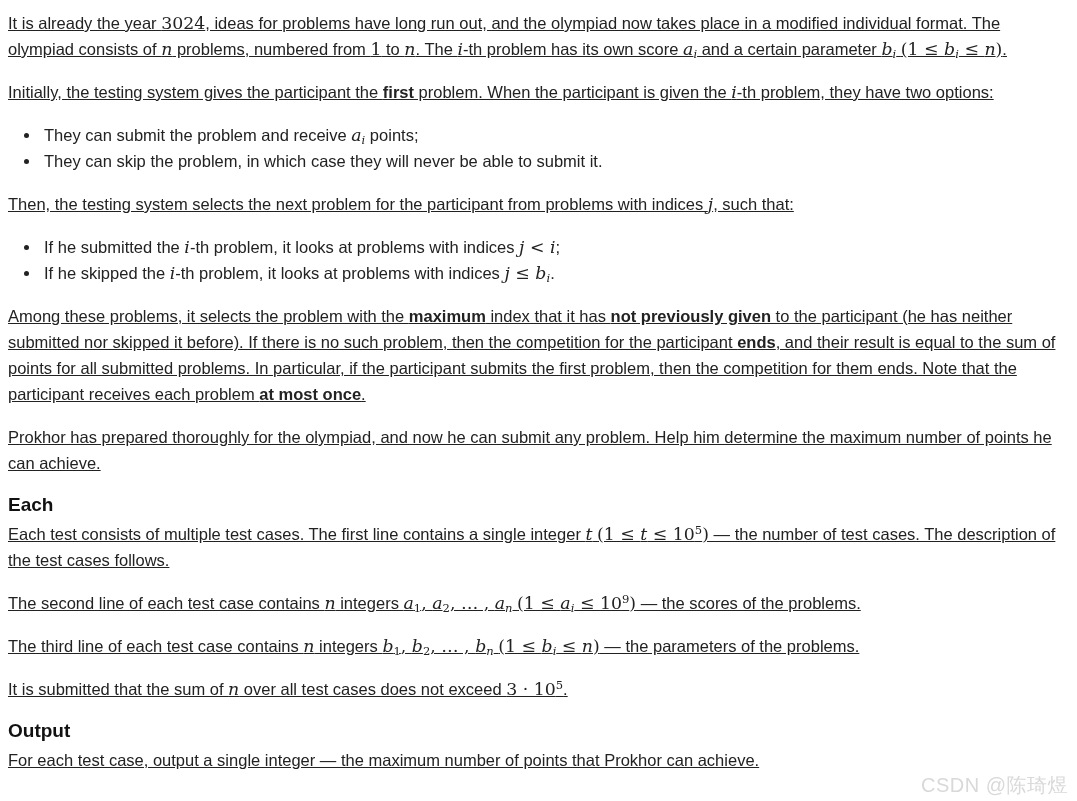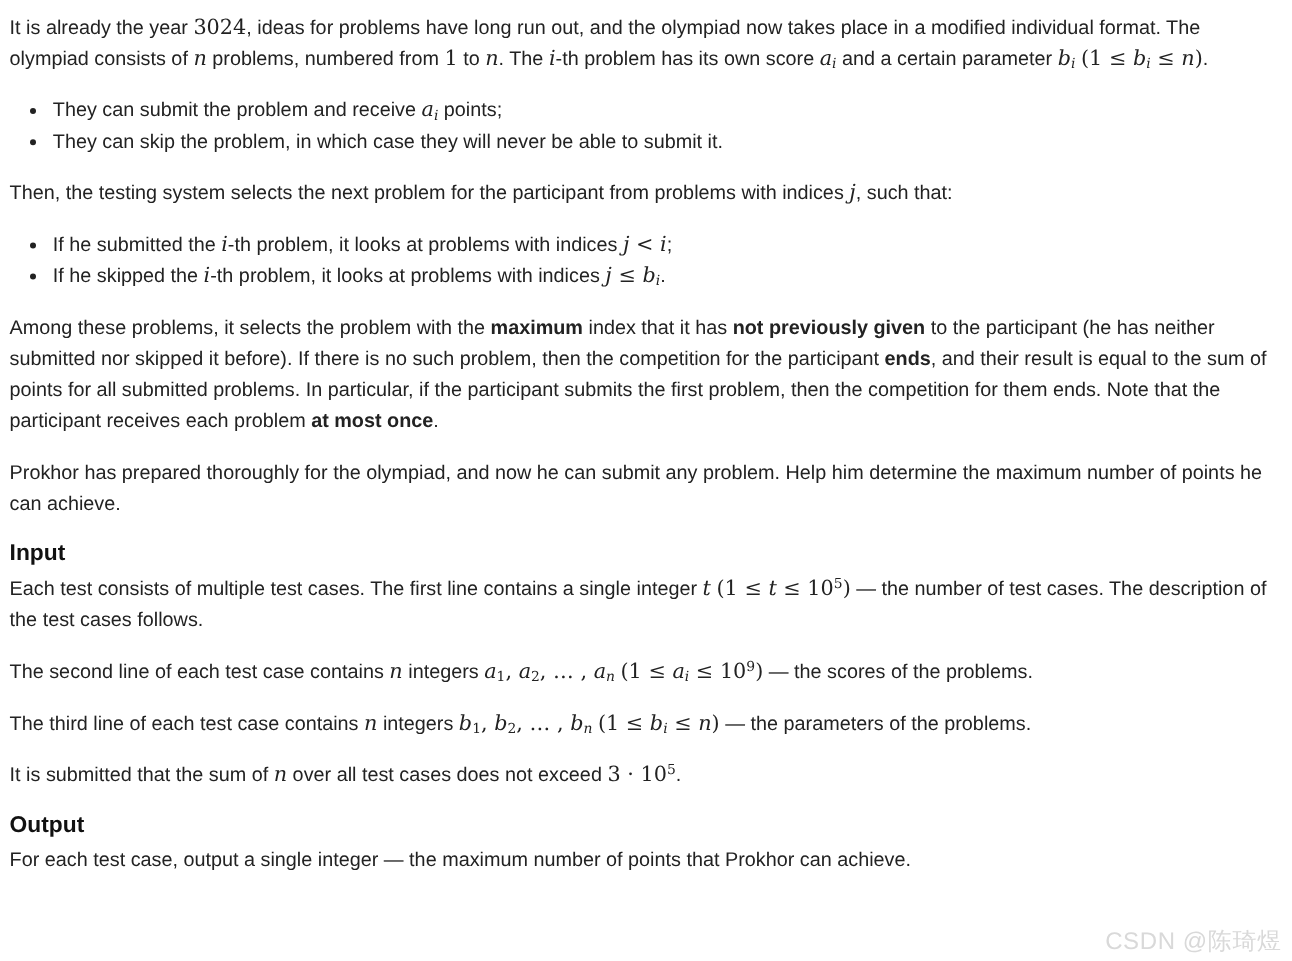--- a/index.html
+++ b/index.html
@@ -3,53 +3,54 @@
 <meta charset="utf-8">
 <style>
   html,body{margin:0;padding:0;background:#ffffff;}
   .page{
     width:1077px;height:801px;box-sizing:border-box;position:relative;overflow:hidden;
     background:#ffffff;color:#222222;
     padding:10px 8px 0 8px;
     font-family:"Liberation Sans",sans-serif;
     font-size:16.5px;line-height:26px;
   }
-  .page p{margin:0 0 17px 0;}
+  .page p{margin:0 0 17px 0;text-decoration:underline;}
   .page ul{margin:0 0 17px 0;padding-left:33px;list-style:disc;}
   .page li{margin:0;padding-left:3px;}
   .page h3{font-size:19px;line-height:24px;margin:2px 0 4px 0;font-weight:700;color:#111111;}
   .seg-b{font-weight:700;}
   .seg-m{font-family:"DejaVu Serif",serif;font-style:italic;font-size:1.05em;line-height:1;}
   .seg-mn{font-family:"DejaVu Serif",serif;font-size:1.05em;line-height:1;}
   .seg-sub{font-family:"DejaVu Serif",serif;font-size:0.7em;vertical-align:-0.25em;line-height:1;}
   .seg-subi{font-family:"DejaVu Serif",serif;font-style:italic;font-size:0.7em;vertical-align:-0.25em;line-height:1;}
   .seg-sup{font-family:"DejaVu Serif",serif;font-size:0.7em;vertical-align:0.5em;line-height:1;}
   .watermark{
     position:absolute;right:9px;bottom:7px;
     font-size:20px;line-height:18px;letter-spacing:0.5px;
   }
 </style>
 </head>
 <body>
 
 <div class="page" style="background: rgb(255, 255, 255); color: rgb(34, 34, 34);">
   <p><span class="seg-plain">It is already the year </span><span class="seg-mn">3024</span><span class="seg-plain">, ideas for problems have long run out, and the olympiad now takes place in a modified individual format. The olympiad consists of </span><span class="seg-m">n</span><span class="seg-plain"> problems, numbered from </span><span class="seg-mn">1</span><span class="seg-plain"> to </span><span class="seg-m">n</span><span class="seg-plain">. The </span><span class="seg-m">i</span><span class="seg-plain">-th problem has its own score </span><span class="seg-m">a</span><span class="seg-subi">i</span><span class="seg-plain"> and a certain parameter </span><span class="seg-m">b</span><span class="seg-subi">i</span><span class="seg-plain"> </span><span class="seg-mn">(1 ≤ </span><span class="seg-m">b</span><span class="seg-subi">i</span><span class="seg-mn"> ≤ </span><span class="seg-m">n</span><span class="seg-mn">)</span><span class="seg-plain">.</span></p>
+  <p><span class="seg-plain">Initially, the testing system gives the participant the </span><span class="seg-b">first</span><span class="seg-plain"> problem. When the participant is given the </span><span class="seg-m">i</span><span class="seg-plain">-th problem, they have two options:</span></p>
   <ul>
     <li><span class="seg-plain">They can submit the problem and receive </span><span class="seg-m">a</span><span class="seg-subi">i</span><span class="seg-plain"> points;</span></li>
     <li><span class="seg-plain">They can skip the problem, in which case they will never be able to submit it.</span></li>
   </ul>
   <p><span class="seg-plain">Then, the testing system selects the next problem for the participant from problems with indices </span><span class="seg-m">j</span><span class="seg-plain">, such that:</span></p>
   <ul>
     <li><span class="seg-plain">If he submitted the </span><span class="seg-m">i</span><span class="seg-plain">-th problem, it looks at problems with indices </span><span class="seg-m">j</span><span class="seg-mn"> &lt; </span><span class="seg-m">i</span><span class="seg-plain">;</span></li>
     <li><span class="seg-plain">If he skipped the </span><span class="seg-m">i</span><span class="seg-plain">-th problem, it looks at problems with indices </span><span class="seg-m">j</span><span class="seg-mn"> ≤ </span><span class="seg-m">b</span><span class="seg-subi">i</span><span class="seg-plain">.</span></li>
   </ul>
   <p><span class="seg-plain">Among these problems, it selects the problem with the </span><span class="seg-b">maximum</span><span class="seg-plain"> index that it has </span><span class="seg-b">not previously given</span><span class="seg-plain"> to the participant (he has neither submitted nor skipped it before). If there is no such problem, then the competition for the participant </span><span class="seg-b">ends</span><span class="seg-plain">, and their result is equal to the sum of points for all submitted problems. In particular, if the participant submits the first problem, then the competition for them ends. Note that the participant receives each problem </span><span class="seg-b">at most once</span><span class="seg-plain">.</span></p>
   <p><span class="seg-plain">Prokhor has prepared thoroughly for the olympiad, and now he can submit any problem. Help him determine the maximum number of points he can achieve.</span></p>
 
-  <h3>Input</h3>
+  <h3>Each</h3>
   <p><span class="seg-plain">Each test consists of multiple test cases. The first line contains a single integer </span><span class="seg-m">t</span><span class="seg-plain"> </span><span class="seg-mn">(1 ≤ </span><span class="seg-m">t</span><span class="seg-mn"> ≤ 10</span><span class="seg-sup">5</span><span class="seg-mn">)</span><span class="seg-plain"> — the number of test cases. The description of the test cases follows.</span></p>
   <p><span class="seg-plain">The second line of each test case contains </span><span class="seg-m">n</span><span class="seg-plain"> integers </span><span class="seg-m">a</span><span class="seg-sub">1</span><span class="seg-mn">, </span><span class="seg-m">a</span><span class="seg-sub">2</span><span class="seg-mn">, … , </span><span class="seg-m">a</span><span class="seg-subi">n</span><span class="seg-plain"> </span><span class="seg-mn">(1 ≤ </span><span class="seg-m">a</span><span class="seg-subi">i</span><span class="seg-mn"> ≤ 10</span><span class="seg-sup">9</span><span class="seg-mn">)</span><span class="seg-plain"> — the scores of the problems.</span></p>
   <p><span class="seg-plain">The third line of each test case contains </span><span class="seg-m">n</span><span class="seg-plain"> integers </span><span class="seg-m">b</span><span class="seg-sub">1</span><span class="seg-mn">, </span><span class="seg-m">b</span><span class="seg-sub">2</span><span class="seg-mn">, … , </span><span class="seg-m">b</span><span class="seg-subi">n</span><span class="seg-plain"> </span><span class="seg-mn">(1 ≤ </span><span class="seg-m">b</span><span class="seg-subi">i</span><span class="seg-mn"> ≤ </span><span class="seg-m">n</span><span class="seg-mn">)</span><span class="seg-plain"> — the parameters of the problems.</span></p>
   <p><span class="seg-plain">It is submitted that the sum of </span><span class="seg-m">n</span><span class="seg-plain"> over all test cases does not exceed </span><span class="seg-mn">3 · 10</span><span class="seg-sup">5</span><span class="seg-plain">.</span></p>
 
   <h3>Output</h3>
   <p><span class="seg-plain">For each test case, output a single integer — the maximum number of points that Prokhor can achieve.</span></p>
 
   <div class="watermark" style="color: rgb(217, 217, 217);">CSDN @陈琦煜</div>
 </div>

